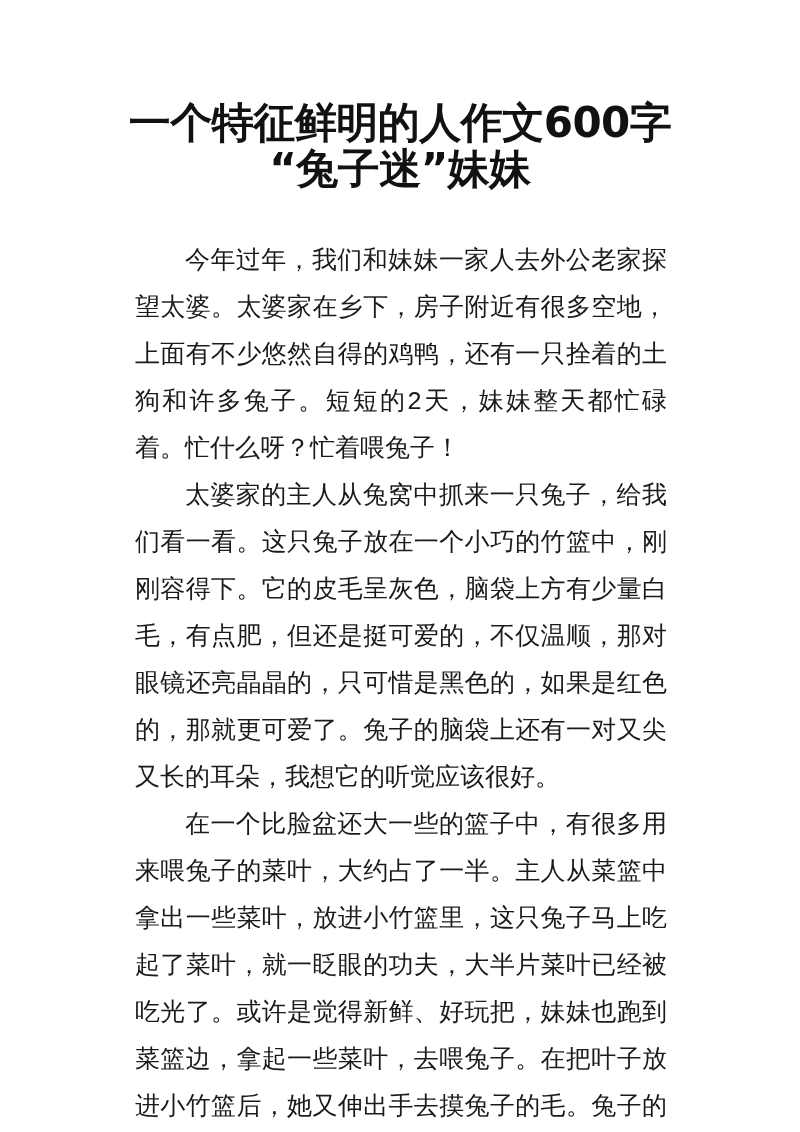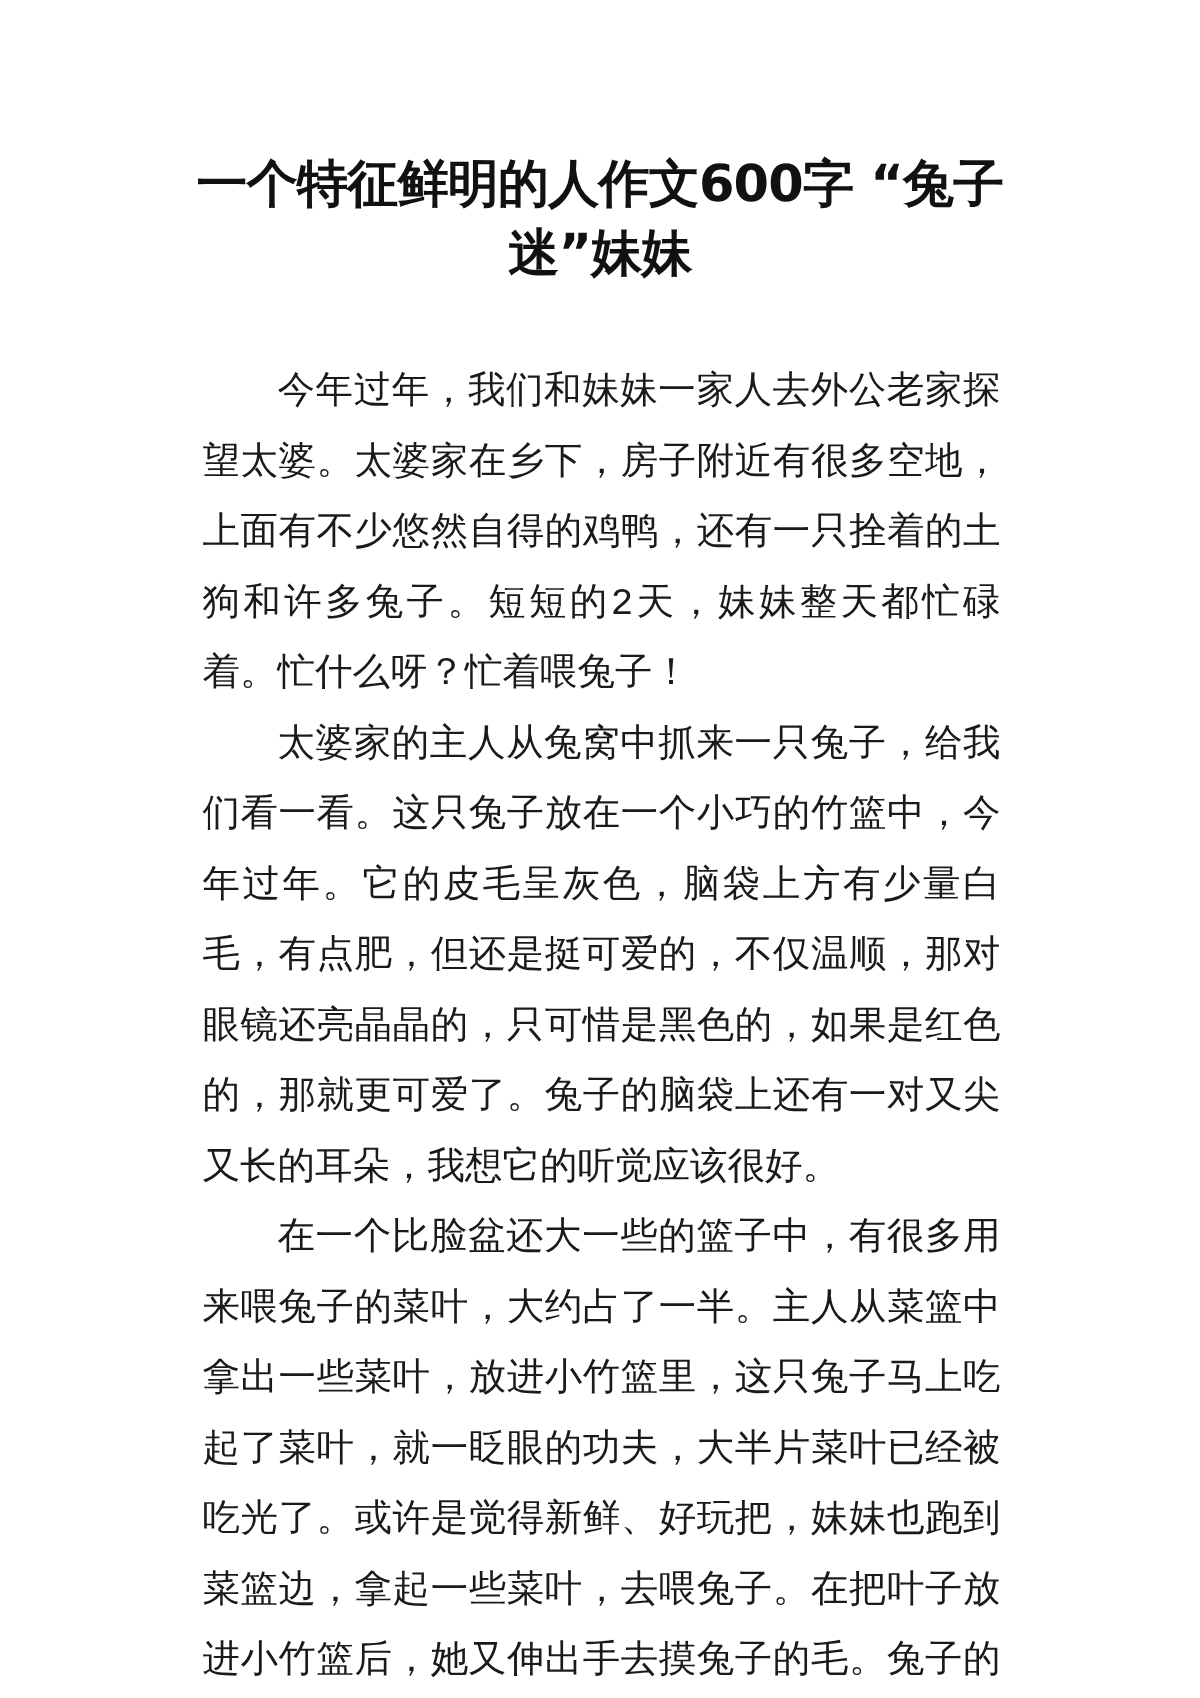--- a/index.html
+++ b/index.html
@@ -21,21 +21,21 @@
     background: #ffffff;
   }
   .title {
     position: absolute;
     left: 120px;
     top: 100px;
     width: 560px;
     text-align: center;
     font-family: "DejaVu Sans", "Liberation Sans", sans-serif;
     font-weight: bold;
-    font-size: 34px;
+    font-size: 42px;
     line-height: 46px;
     color: #111111;
     margin: 0;
     letter-spacing: -0.5px;
   }
   .body-text {
     position: absolute;
     left: 135px;
     top: 238px;
     width: 532px;
@@ -53,16 +53,16 @@
     font-family: Liberation Mono, monospace;
   }
 </style>
 </head>
 <body>
 
 <div class="page">
   <h1 class="title">一个特征鲜明的人作文600字 “兔子迷”妹妹</h1>
   <div class="body-text">
     <p class="para">今年过年，我们和妹妹一家人去外公老家探望太婆。太婆家在乡下，房子附近有很多空地，上面有不少悠然自得的鸡鸭，还有一只拴着的土狗和许多兔子。短短的2天，妹妹整天都忙碌着。忙什么呀？忙着喂兔子！</p>
-    <p class="para">太婆家的主人从兔窝中抓来一只兔子，给我们看一看。这只兔子放在一个小巧的竹篮中，今年过年。它的皮毛呈灰色，脑袋上方有少量白毛，有点肥，但还是挺可爱的，不仅温顺，那对眼镜还亮晶晶的，只可惜是黑色的，如果是红色的，那就更可爱了。兔子的脑袋上还有一对又尖又长的耳朵，我想它的听觉应该很好。</p>
+    <p class="para">太婆家的主人从兔窝中抓来一只兔子，给我们看一看。这只兔子放在一个小巧的竹篮中，刚刚容得下。它的皮毛呈灰色，脑袋上方有少量白毛，有点肥，但还是挺可爱的，不仅温顺，那对眼镜还亮晶晶的，只可惜是黑色的，如果是红色的，那就更可爱了。兔子的脑袋上还有一对又尖又长的耳朵，我想它的听觉应该很好。</p>
     <p class="para">在一个比脸盆还大一些的篮子中，有很多用来喂兔子的菜叶，大约占了一半。主人从菜篮中拿出一些菜叶，放进小竹篮里，这只兔子马上吃起了菜叶，就一眨眼的功夫，大半片菜叶已经被吃光了。或许是觉得新鲜、好玩把，妹妹也跑到菜篮边，拿起一些菜叶，去喂兔子。在把叶子放进小竹篮后，她又伸出手去摸兔子的毛。兔子的毛软软的，想必</p>
   </div>
 </div>
 
 </body></html>

